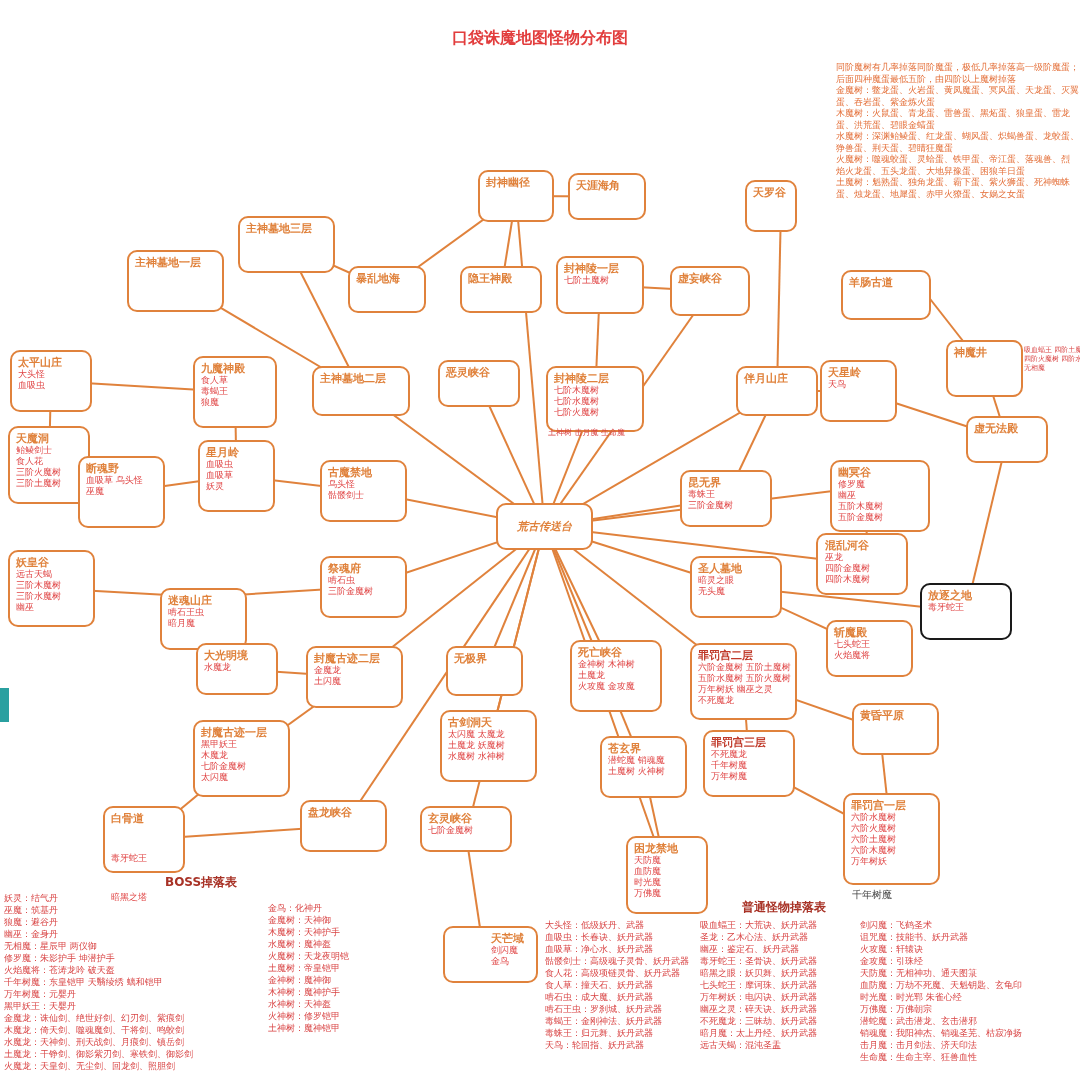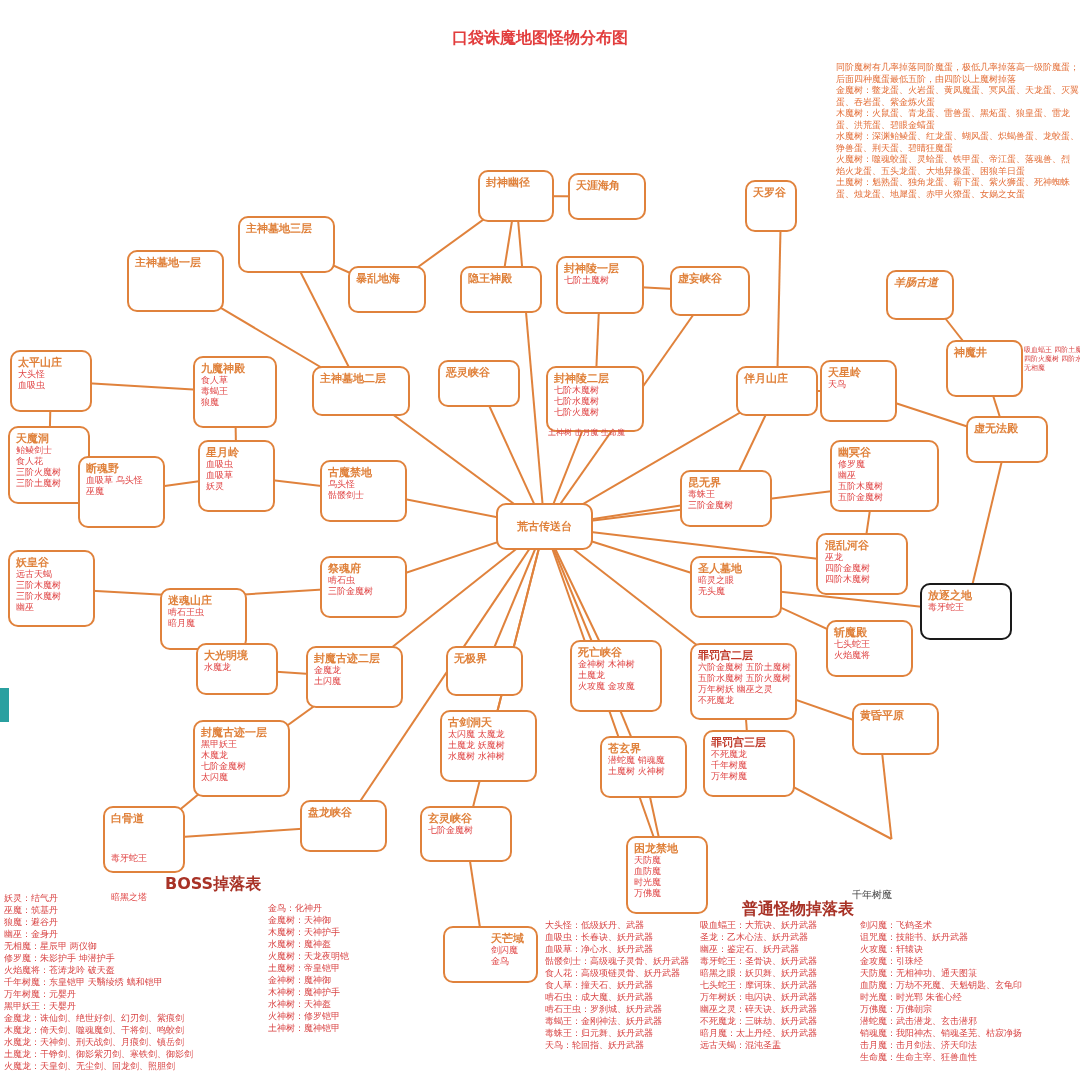--- a/index.html
+++ b/index.html
@@ -10,21 +10,21 @@
   #edge-svg{position:absolute;left:0;top:0;z-index:1;}
   #node-layer{position:absolute;left:0;top:0;width:100%;height:100%;z-index:2;}
   .node{position:absolute;box-sizing:border-box;border:2px solid #e0823c;border-radius:10px;
     background:#fff;padding:4px 4px 2px 6px;display:flex;flex-direction:column;}
   .node.center{align-items:center;justify-content:center;padding:2px;}
   .node-title{color:#e0823c;font-weight:bold;font-size:11px;white-space:nowrap;line-height:1.2;}
   .node-item{color:#e04545;font-size:9px;line-height:11px;white-space:nowrap;}
   #legend{position:absolute;left:836px;top:62px;width:246px;font-size:9px;line-height:11.5px;
     color:#e4703a;z-index:3;}
   .annotation{position:absolute;color:#d94545;white-space:nowrap;line-height:1.3;z-index:3;}
-  .table-header{position:absolute;font-size:16px;font-weight:bold;color:#a83226;z-index:3;}
+  .table-header{position:absolute;font-size:12px;font-weight:bold;color:#a83226;z-index:3;}
   .drop-col{position:absolute;font-size:9px;line-height:12px;color:#d94545;white-space:nowrap;z-index:3;}
   #teal-strip{position:absolute;left:0;top:688px;width:9px;height:34px;background:#2aa0a0;z-index:3;}
 </style>
 </head>
 <body>
 
 <div id="canvas">
   <h1 id="page-title">口袋诛魔地图怪物分布图</h1>
 
   <svg id="edge-svg" width="1080" height="1080">
@@ -107,21 +107,21 @@
       <div class="node" style="left: 460px; top: 266px; width: 82px; height: 47px;">
         <div class="node-title">隐王神殿</div>
       </div>
       <div class="node" style="left: 556px; top: 256px; width: 88px; height: 58px;">
         <div class="node-title">封神陵一层</div>
         <div class="node-item">七阶土魔树</div>
       </div>
       <div class="node" style="left: 670px; top: 266px; width: 80px; height: 50px;">
         <div class="node-title">虚妄峡谷</div>
       </div>
-      <div class="node" style="left: 886px; top: 270px; width: 68px; height: 50px; font-style: italic;">
+      <div class="node" style="left: 841px; top: 270px; width: 90px; height: 50px;">
         <div class="node-title">羊肠古道</div>
       </div>
       <div class="node" style="left: 10px; top: 350px; width: 82px; height: 62px;">
         <div class="node-title">太平山庄</div>
         <div class="node-item">大头怪</div>
         <div class="node-item">血吸虫</div>
       </div>
       <div class="node" style="left: 193px; top: 356px; width: 84px; height: 72px;">
         <div class="node-title">九魔神殿</div>
         <div class="node-item">食人草</div>
@@ -174,34 +174,34 @@
       <div class="node" style="left: 320px; top: 460px; width: 87px; height: 62px;">
         <div class="node-title">古魔禁地</div>
         <div class="node-item">乌头怪</div>
         <div class="node-item">骷髅剑士</div>
       </div>
       <div class="node" style="left: 680px; top: 470px; width: 92px; height: 57px;">
         <div class="node-title">昆无界</div>
         <div class="node-item">毒蛛王</div>
         <div class="node-item">三阶金魔树</div>
       </div>
-      <div class="node" style="left: 830px; top: 440px; width: 109px; height: 72px;">
+      <div class="node" style="left: 830px; top: 460px; width: 100px; height: 72px;">
         <div class="node-title">幽冥谷</div>
         <div class="node-item">修罗魔</div>
         <div class="node-item">幽巫</div>
         <div class="node-item">五阶木魔树</div>
         <div class="node-item">五阶金魔树</div>
       </div>
       <div class="node" style="left: 816px; top: 533px; width: 92px; height: 62px; padding-left: 7px;">
         <div class="node-title">混乱河谷</div>
         <div class="node-item">巫龙</div>
         <div class="node-item">四阶金魔树</div>
         <div class="node-item">四阶木魔树</div>
       </div>
-      <div class="node center" style="left: 496px; top: 503px; width: 97px; height: 47px;">
+      <div class="node center" style="left: 496px; top: 503px; width: 97px; height: 47px; font-style: italic;">
         <div class="node-title">荒古传送台</div>
       </div>
       <div class="node" style="left: 8px; top: 550px; width: 87px; height: 77px;">
         <div class="node-title">妖皇谷</div>
         <div class="node-item">远古天蝎</div>
         <div class="node-item">三阶木魔树</div>
         <div class="node-item">三阶水魔树</div>
         <div class="node-item">幽巫</div>
       </div>
       <div class="node" style="left: 160px; top: 566px; width: 87px; height: 62px; margin-top: 22px;">
@@ -281,23 +281,31 @@
         <div class="node-item">万年树魔</div>
       </div>
       <div class="node" style="left: 103px; top: 806px; width: 82px; height: 67px; gap: 28px;">
         <div class="node-title">白骨道</div>
         <div class="node-item">毒牙蛇王</div>
         <div class="node-item">暗黑之塔</div>
       </div>
       <div class="node" style="left: 300px; top: 800px; width: 87px; height: 52px;">
         <div class="node-title">盘龙峡谷</div>
       </div>
-      <div class="node" style="left: 420px; top: 806px; width: 92px; height: 56px;">
+      <div class="node" style="left: 420px; top: 806px; width: 92px; height: 46px;">
         <div class="node-title">玄灵峡谷</div>
         <div class="node-item">七阶金魔树</div>
+      </div>
+      <div class="node" style="left: 843px; top: 793px; width: 97px; height: 92px;">
+        <div class="node-title">罪罚宫一层</div>
+        <div class="node-item">六阶水魔树</div>
+        <div class="node-item">六阶火魔树</div>
+        <div class="node-item">六阶土魔树</div>
+        <div class="node-item">六阶木魔树</div>
+        <div class="node-item">万年树妖</div>
       </div>
       <div class="node" style="left: 626px; top: 836px; width: 82px; height: 78px;">
         <div class="node-title">困龙禁地</div>
         <div class="node-item">天防魔</div>
         <div class="node-item">血防魔</div>
         <div class="node-item">时光魔</div>
         <div class="node-item">万佛魔</div>
       </div>
       <div class="node" style="left: 443px; top: 926px; width: 95px; height: 57px; padding-left: 46px;">
         <div class="node-title">天芒域</div>

